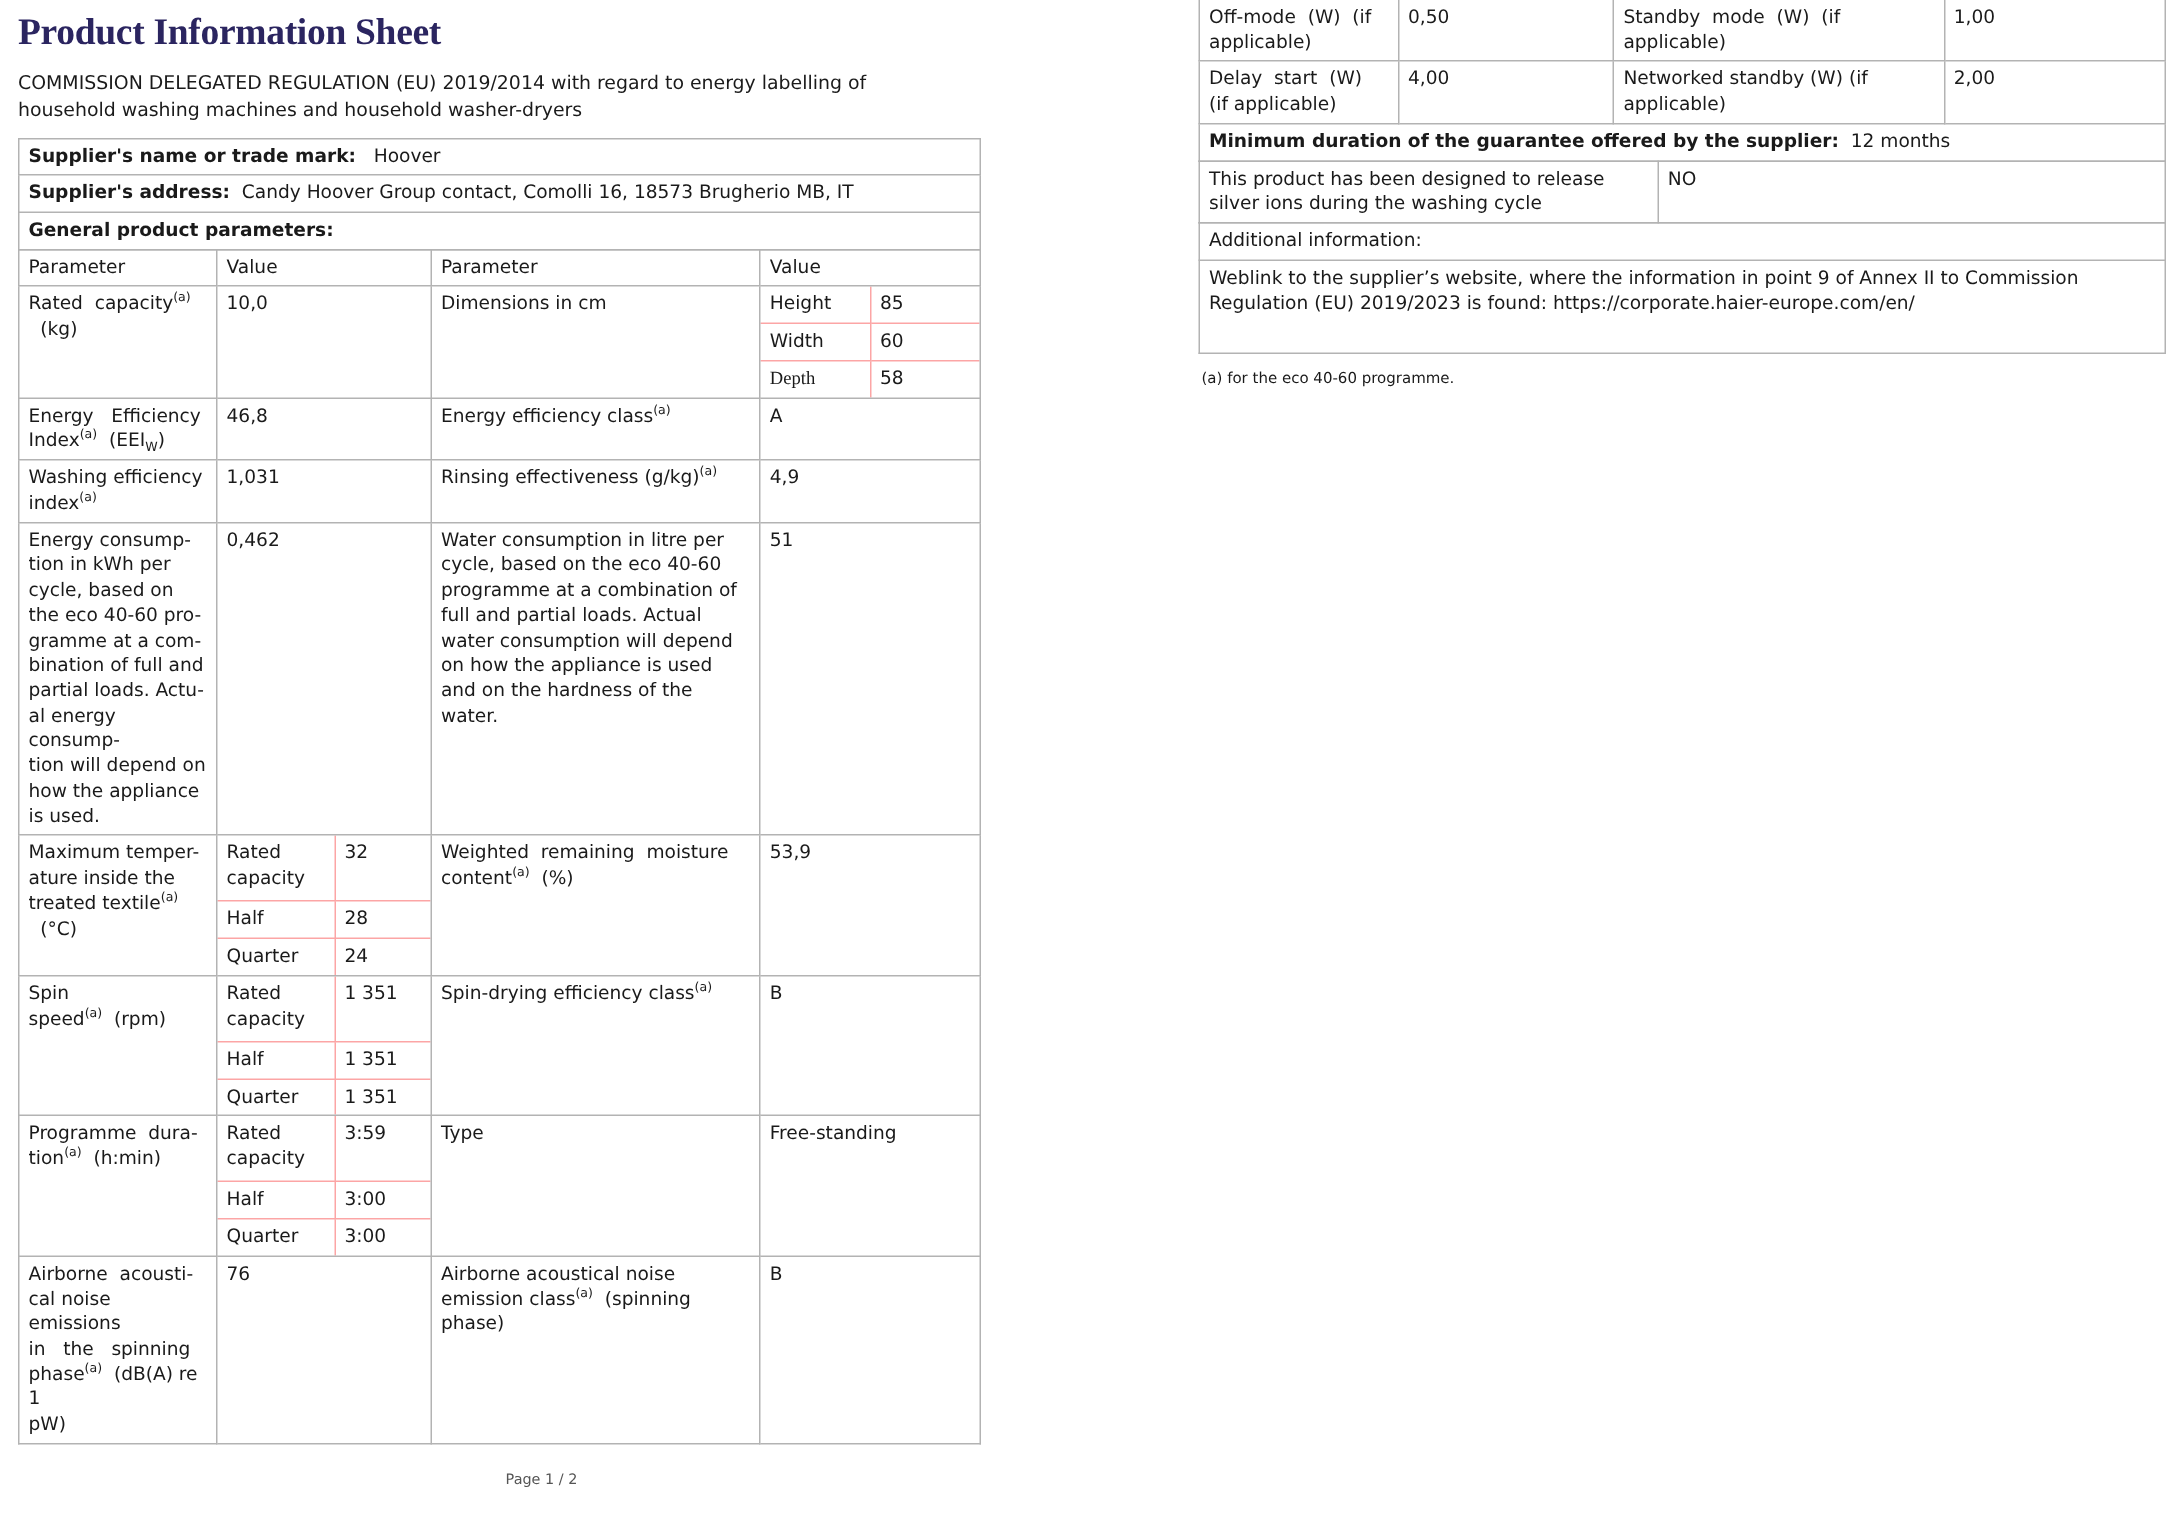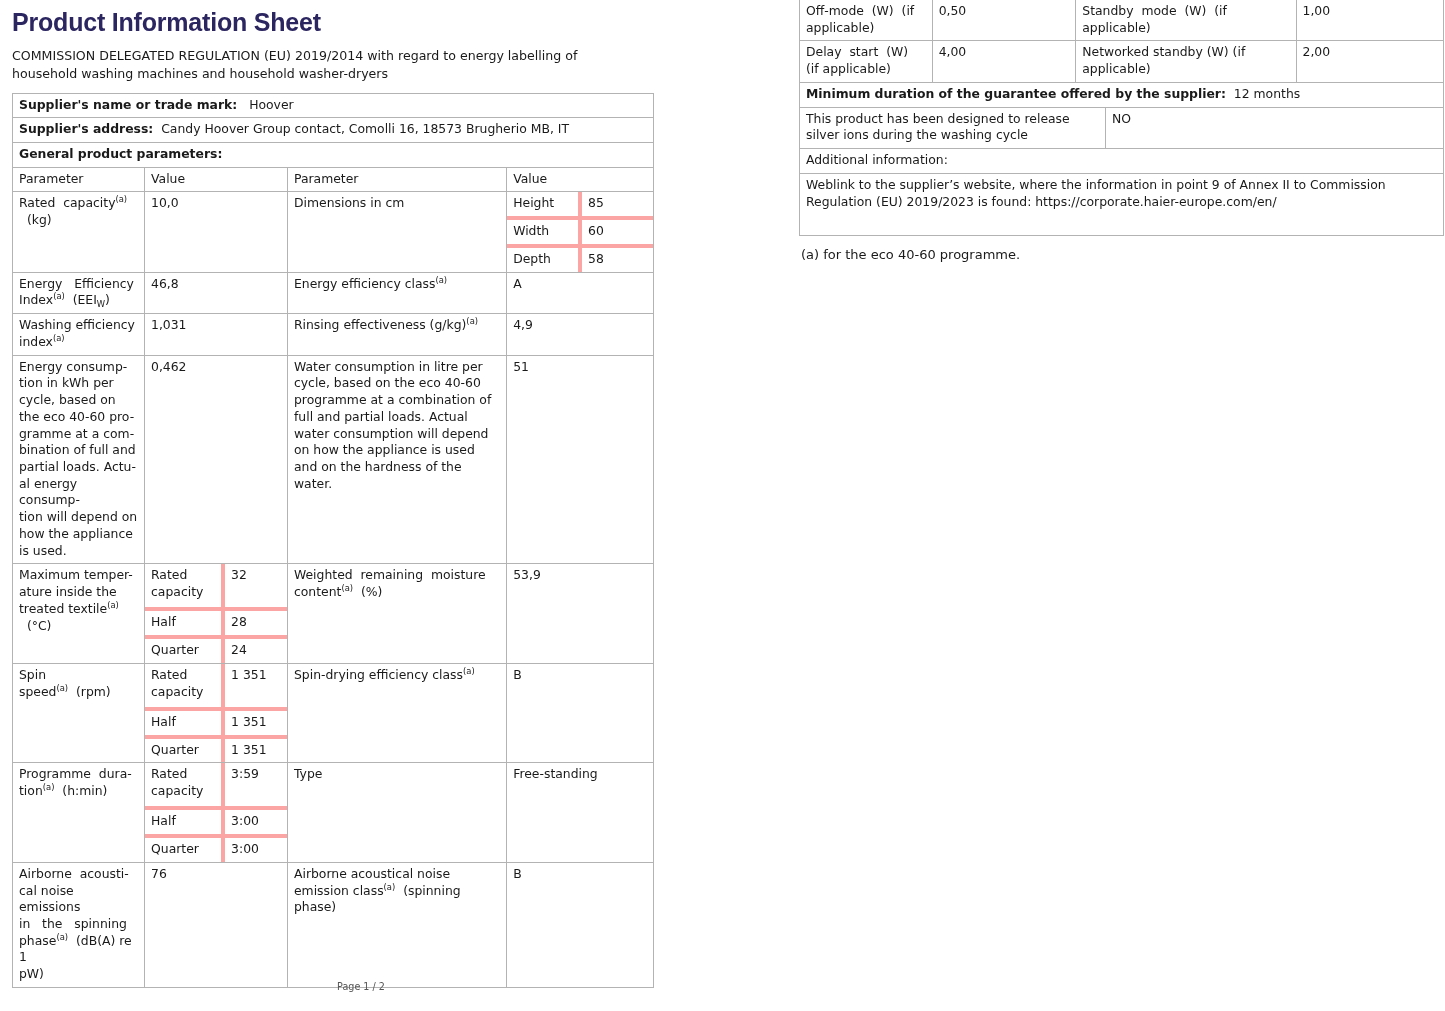--- a/index.html
+++ b/index.html
@@ -34,21 +34,21 @@
     top: 0;
     width: 642px;
   }
   .inner-right {
     position: absolute;
     left: 76px;
     top: 0;
     width: 645px;
   }
   h1.title {
-    font-family: Liberation Sans, sans-serif;
+    font-family: Liberation Serif, serif;
     font-size: 25px;
     font-weight: bold;
     color: #2b2560;
     margin: 8px 0 10px 0;
     letter-spacing: -0.2px;
   }
   .subtitle {
     font-size: 12.6px;
     line-height: 1.45;
     color: #1a1a1a;
@@ -77,40 +77,40 @@
     font-size: 8.4px;
     vertical-align: super;
     line-height: 0;
   }
   sub {
     font-size: 8.4px;
     vertical-align: sub;
     line-height: 0;
   }
   .footnote {
-    font-size: 13px;
+    font-size: 10px;
     color: #1a1a1a;
     margin-top: 11px;
     padding-left: 2px;
   }
   .pagenum {
     position: absolute;
     bottom: 19px;
     font-size: 9.6px;
     color: #555;
   }
   .pagenum-left { left: 0; width: 722px; text-align: center; }
   
   table.sub {
     border-collapse: collapse;
     width: 100%;
     table-layout: fixed;
   }
   table.sub td {
-    border: 4px solid #fca5a5;
+    border: 1px solid #fca5a5;
     padding: 3px 6px 4px 6px;
     font-size: 12.4px;
     line-height: 1.35;
     vertical-align: top;
   }
   td.nopad { padding: 0 !important; border: 1px solid #b3b3b3; }
   .link { color: #1a1a1a; }
 </style>
 </head>
 <body>
@@ -176,21 +176,21 @@
               <tbody>
                 <tr>
                   <td style="border-top:none;border-left:none;">Height</td>
                   <td class="num" style="border-top:none;border-right:none;">85</td>
                 </tr>
                 <tr>
                   <td style="border-left:none;">Width</td>
                   <td class="num" style="border-right:none;">60</td>
                 </tr>
                 <tr>
-                  <td style="border-left:none;border-bottom:none;">Depth</td>
+                  <td style="border-left:none;border-bottom:none;font-family:Liberation Serif, serif;">Depth</td>
                   <td class="num" style="border-right:none;border-bottom:none;">58</td>
                 </tr>
               </tbody>
             </table>
           </td>
         </tr>
 
         <tr>
           <td class="just">Energy&nbsp;&nbsp;&nbsp;Efficiency Index<sup>(a)</sup>&nbsp;&nbsp;(EEI<sub>W</sub>)</td>
           <td class="num">46,8</td>

